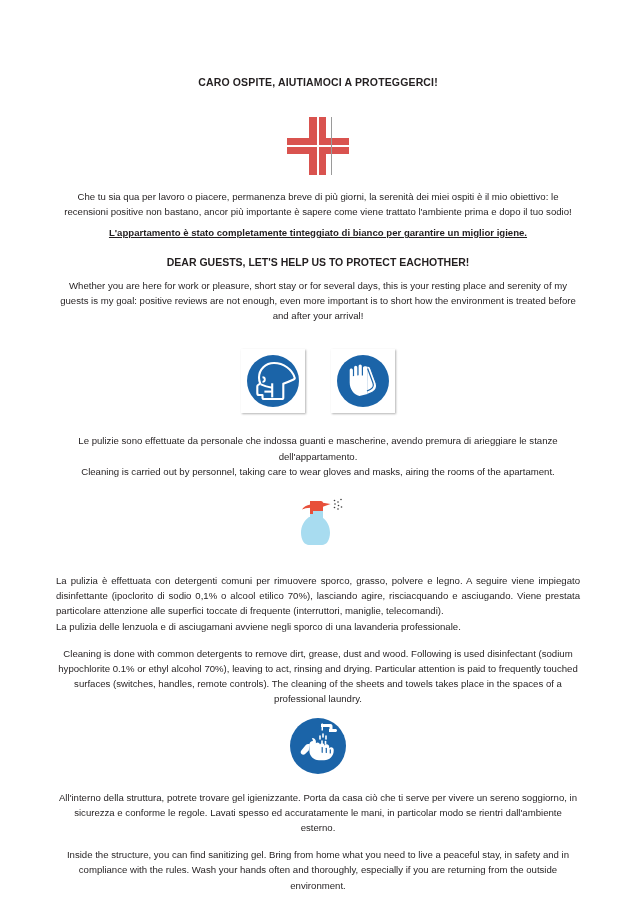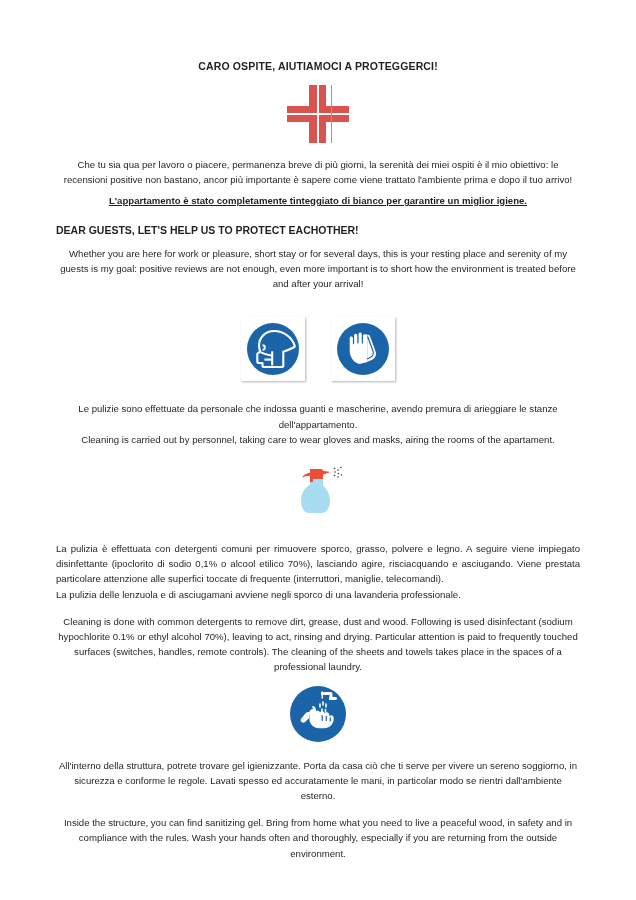--- a/index.html
+++ b/index.html
@@ -20,27 +20,28 @@
     box-sizing: border-box;
     padding: 60px 56px 0 56px;
     background: #ffffff;
     position: relative;
   }
   .doc-title {
     font-size: 10.5px;
     font-weight: bold;
     text-align: center;
     letter-spacing: 0.15px;
-    margin: 0;
+    margin: 16px;
     padding: 0;
     line-height: 1.2;
   }
   .heading-en {
     font-size: 10.5px;
     font-weight: bold;
+    text-align: center;
     margin: 0;
     line-height: 1.2;
   }
   p.body-text {
     font-size: 9.6px;
     line-height: 15.2px;
     text-align: center;
     margin: 0;
     color: #231f20;
   }
@@ -158,21 +159,21 @@
       <div class="cross-bar-v"></div>
       <div class="cross-bar-h"></div>
       <div class="cross-gap-v"></div>
       <div class="cross-gap-h"></div>
       <div class="cross-edge-v"></div>
     </div>
   </div>
 
   <div class="spacer-14"></div>
 
-  <p class="body-text">Che tu sia qua per lavoro o piacere, permanenza breve di più giorni, la serenità dei miei ospiti è il mio obiettivo: le recensioni positive non bastano, ancor più importante è sapere come viene trattato l'ambiente prima e dopo il tuo arrivo!</p>
+  <p class="body-text">Che tu sia qua per lavoro o piacere, permanenza breve di più giorni, la serenità dei miei ospiti è il mio obiettivo: le recensioni positive non bastano, ancor più importante è sapere come viene trattato l'ambiente prima e dopo il tuo sodio!</p>
   <div class="spacer-6"></div>
   <p class="body-text">
     <span class="stress">L'appartamento è stato completamente tinteggiato di bianco per garantire un miglior igiene.</span>
   </p>
 
   <div class="spacer-16"></div>
 
   <h2 class="heading-en">DEAR GUESTS, LET'S HELP US TO PROTECT EACHOTHER!</h2>
 
   <div class="spacer-9"></div>
@@ -268,15 +269,15 @@
       </svg>
     </div>
   </div>
 
   <div class="spacer-14"></div>
 
   <p class="body-text">All'interno della struttura, potrete trovare gel igienizzante. Porta da casa ciò che ti serve per vivere un sereno soggiorno, in sicurezza e conforme le regole. Lavati spesso ed accuratamente le mani, in particolar modo se rientri dall'ambiente esterno.</p>
 
   <div class="spacer-12"></div>
 
-  <p class="body-text">Inside the structure, you can find sanitizing gel. Bring from home what you need to live a peaceful wood, in safety and in compliance with the rules. Wash your hands often and thoroughly, especially if you are returning from the outside environment.</p>
+  <p class="body-text">Inside the structure, you can find sanitizing gel. Bring from home what you need to live a peaceful stay, in safety and in compliance with the rules. Wash your hands often and thoroughly, especially if you are returning from the outside environment.</p>
 
 </div>
 
 </body></html>

